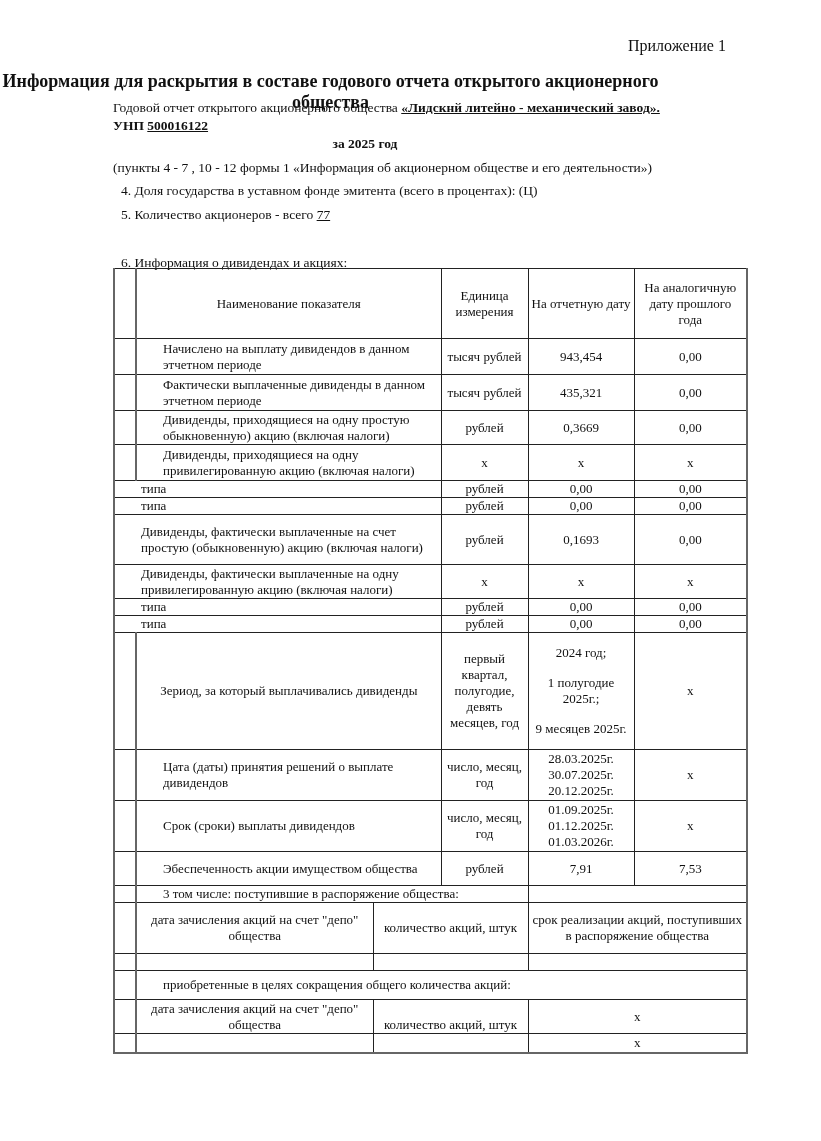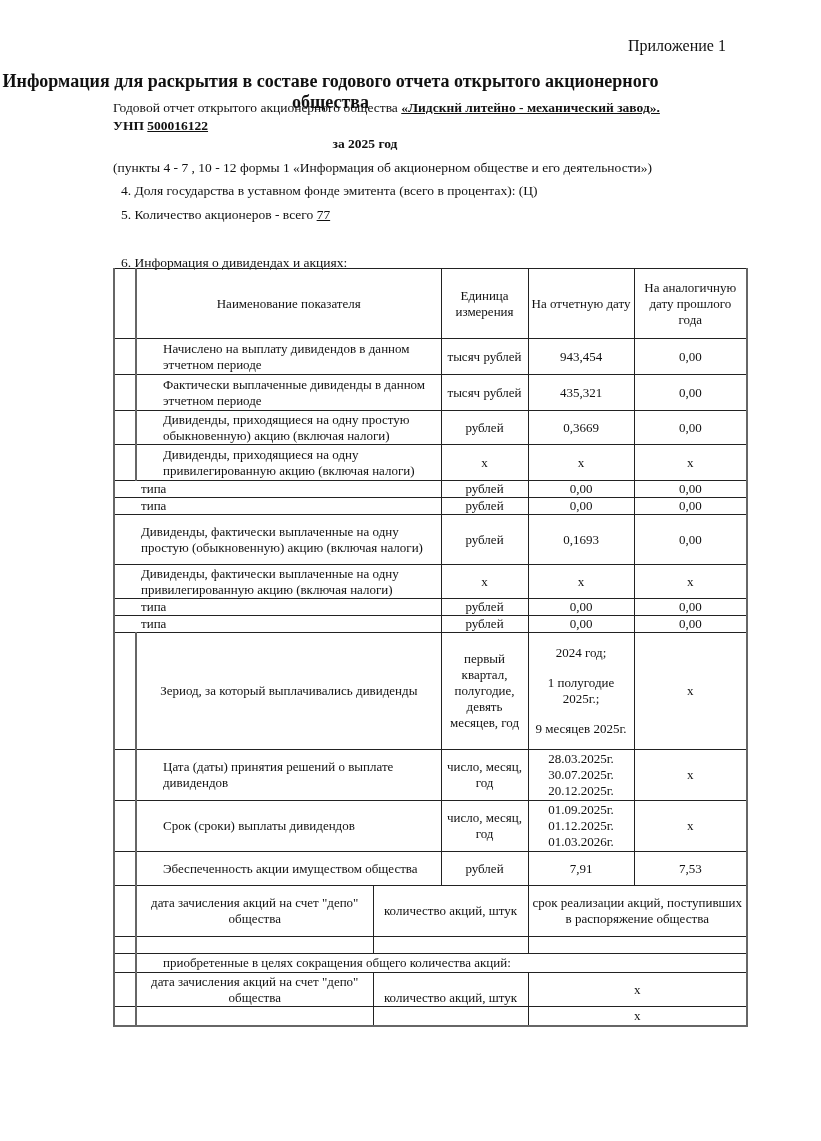--- a/index.html
+++ b/index.html
@@ -97,21 +97,21 @@
         <td class="c">0,00</td>
         <td class="c outer-right">0,00</td>
       </tr>
       <tr style="height: 17px;">
         <td class="l outer-left" colspan="3">типа</td>
         <td class="c">рублей</td>
         <td class="c">0,00</td>
         <td class="c outer-right">0,00</td>
       </tr>
       <tr style="height: 50px;">
-        <td class="l outer-left" colspan="3">Дивиденды, фактически выплаченные на одну простую (обыкновенную) акцию (включая налоги)</td>
+        <td class="l outer-left" colspan="3">Дивиденды, фактически выплаченные на счет простую (обыкновенную) акцию (включая налоги)</td>
         <td class="c">рублей</td>
         <td class="c">0,1693</td>
         <td class="c outer-right">0,00</td>
       </tr>
       <tr style="height: 34px;">
         <td class="l outer-left" colspan="3">Дивиденды, фактически выплаченные на одну привилегированную акцию (включая налоги)</td>
         <td class="c">х</td>
         <td class="c">х</td>
         <td class="c outer-right">х</td>
       </tr>
@@ -160,33 +160,38 @@
         </td>
         <td class="c outer-right">х</td>
       </tr>
       <tr style="height: 34px;">
         <td class="gut outer-left"></td>
         <td class="l" colspan="2">Эбеспеченность  акции имуществом общества</td>
         <td class="c">рублей</td>
         <td class="c">7,91</td>
         <td class="c outer-right">7,53</td>
       </tr>
+      <tr style="height: 17px;">
+        <td class="gut outer-left"></td>
+        <td class="l" colspan="3">3 том  числе:  поступившие  в распоряжение  общества:</td>
+        <td class="outer-right" colspan="2"></td>
+      </tr>
       <tr style="height: 51px;">
         <td class="gut outer-left"></td>
         <td class="c">дата зачисления акций на счет "депо" общества</td>
         <td class="c" colspan="2">количество акций, штук</td>
         <td class="c outer-right" colspan="2">срок реализации акций, поступивших  в распоряжение общества</td>
       </tr>
       <tr style="height: 17px;">
         <td class="gut outer-left"></td>
         <td></td>
         <td colspan="2"></td>
         <td class="outer-right" colspan="2"></td>
       </tr>
-      <tr style="height: 19px;">
+      <tr style="height: 29px;">
         <td class="gut outer-left"></td>
         <td class="l outer-right" colspan="5" style="border-left: 1px solid rgb(255, 255, 255);">приобретенные  в целях сокращения общего количества акций:</td>
       </tr>
       <tr style="height: 34px;">
         <td class="gut outer-left"></td>
         <td class="c">дата зачисления акций на счет "депо" общества</td>
         <td class="c" colspan="2" style="vertical-align: bottom;">количество акций, штук</td>
         <td class="c outer-right" colspan="2">х</td>
       </tr>
       <tr style="height: 19px;">

